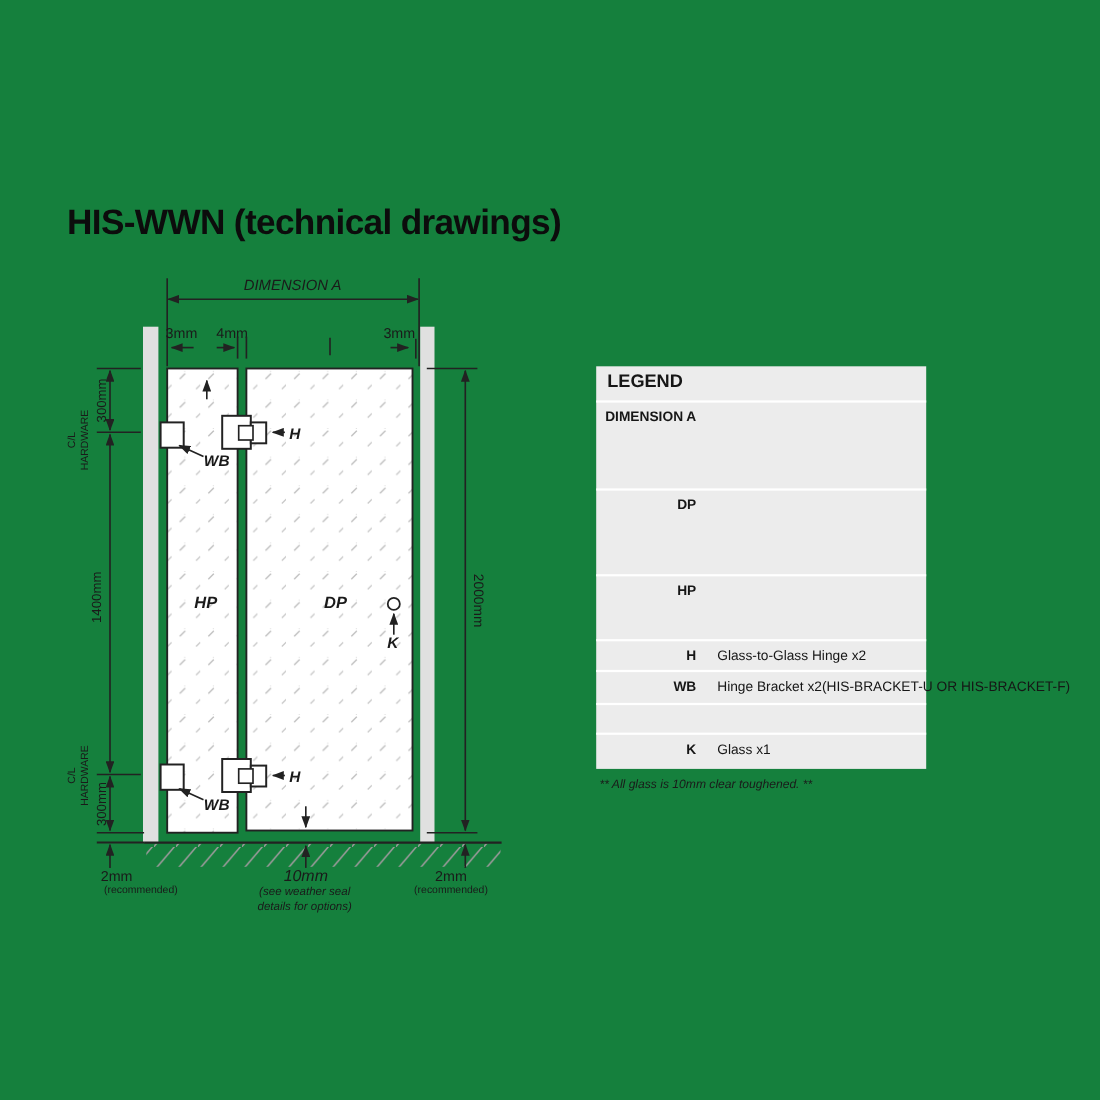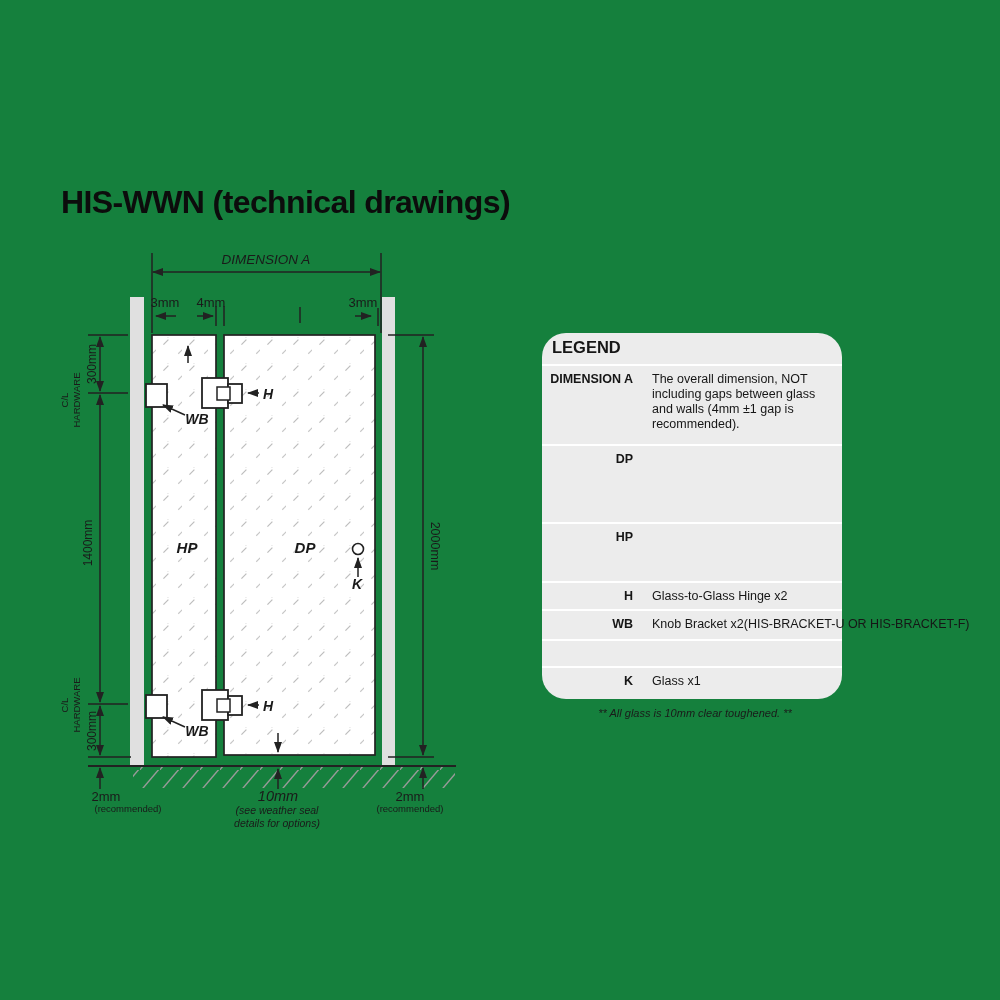--- a/index.html
+++ b/index.html
@@ -5,27 +5,27 @@
   html,body{margin:0;padding:0;background:#fff;}
   .canvas{position:relative;width:1000px;height:1000px;background:#15803d;
           font-family:"Liberation Sans",sans-serif;color:#111;overflow:hidden;}
   .page-title{position:absolute;left:61px;top:184px;margin:0;
               font-size:32px;font-weight:bold;letter-spacing:-0.6px;color:#0c0c0c;}
   svg.drawing{position:absolute;left:0;top:0;}
   svg text{fill:#1a1a1a;}
 
   
   .legend{position:absolute;left:542px;top:333px;width:300px;background:#ececec;
-          font-size:12.5px;line-height:15px;color:#161616;border-radius:24px;}
+          font-size:12.5px;line-height:15px;color:#161616;}
   .legend-title{height:24px;padding:7px 0 0 10px;font-size:16.5px;font-weight:bold;}
   .lrow{display:flex;border-top:2px solid #ffffff;padding-top:6px;box-sizing:border-box;}
   .lkey{flex:none;width:91px;text-align:right;font-weight:bold;}
   .ldesc{margin-left:19px;white-space:pre-line;}
   .ldesc.nowrap{white-space:nowrap;}
-  .legend-foot{position:absolute;left:545px;top:707px;width:300px;text-align:center;
+  .legend-foot{position:absolute;left:545px;top:707px;width:300px;
                font-size:11px;font-style:italic;color:#1a1a1a;}
 
   .r-dim{height:80px;} .r-dp{height:78px;} .r-hp{height:59px;}
   .r-h{height:28px;}  .r-wb{height:30px;} .r-empty{height:27px;} .r-k{height:33px;}
 </style>
 </head>
 <body>
 
 <div class="canvas">
 
@@ -140,38 +140,34 @@
     <text x="277" y="827" text-anchor="middle" font-size="10.5" font-style="italic">details for options)</text>
     <text x="410" y="801" text-anchor="middle" font-size="13">2mm</text>
     <text x="410" y="812" text-anchor="middle" font-size="9.5">(recommended)</text>
   </svg>
 
   <div class="legend">
     <div class="legend-title">LEGEND</div>
 
     <div class="lrow r-dim">
       <div class="lkey">DIMENSION A</div>
-      <div class="ldesc">The overall dimension, NOT
-including gaps between glass
-and walls (4mm ±1 gap is
-recommended).</div>
     </div>
     <div class="lrow r-dp">
       <div class="lkey">DP</div>
     </div>
     <div class="lrow r-hp">
       <div class="lkey">HP</div>
     </div>
     <div class="lrow r-h">
       <div class="lkey">H</div>
       <div class="ldesc nowrap">Glass-to-Glass Hinge x2</div>
     </div>
     <div class="lrow r-wb">
       <div class="lkey">WB</div>
-      <div class="ldesc nowrap">Knob Bracket x2(HIS-BRACKET-U OR HIS-BRACKET-F)</div>
+      <div class="ldesc nowrap">Hinge Bracket x2(HIS-BRACKET-U OR HIS-BRACKET-F)</div>
     </div>
     <div class="lrow r-empty">
       <div class="lkey"></div>
       <div class="ldesc"></div>
     </div>
     <div class="lrow r-k">
       <div class="lkey">K</div>
       <div class="ldesc nowrap">Glass x1</div>
     </div>
   </div>

